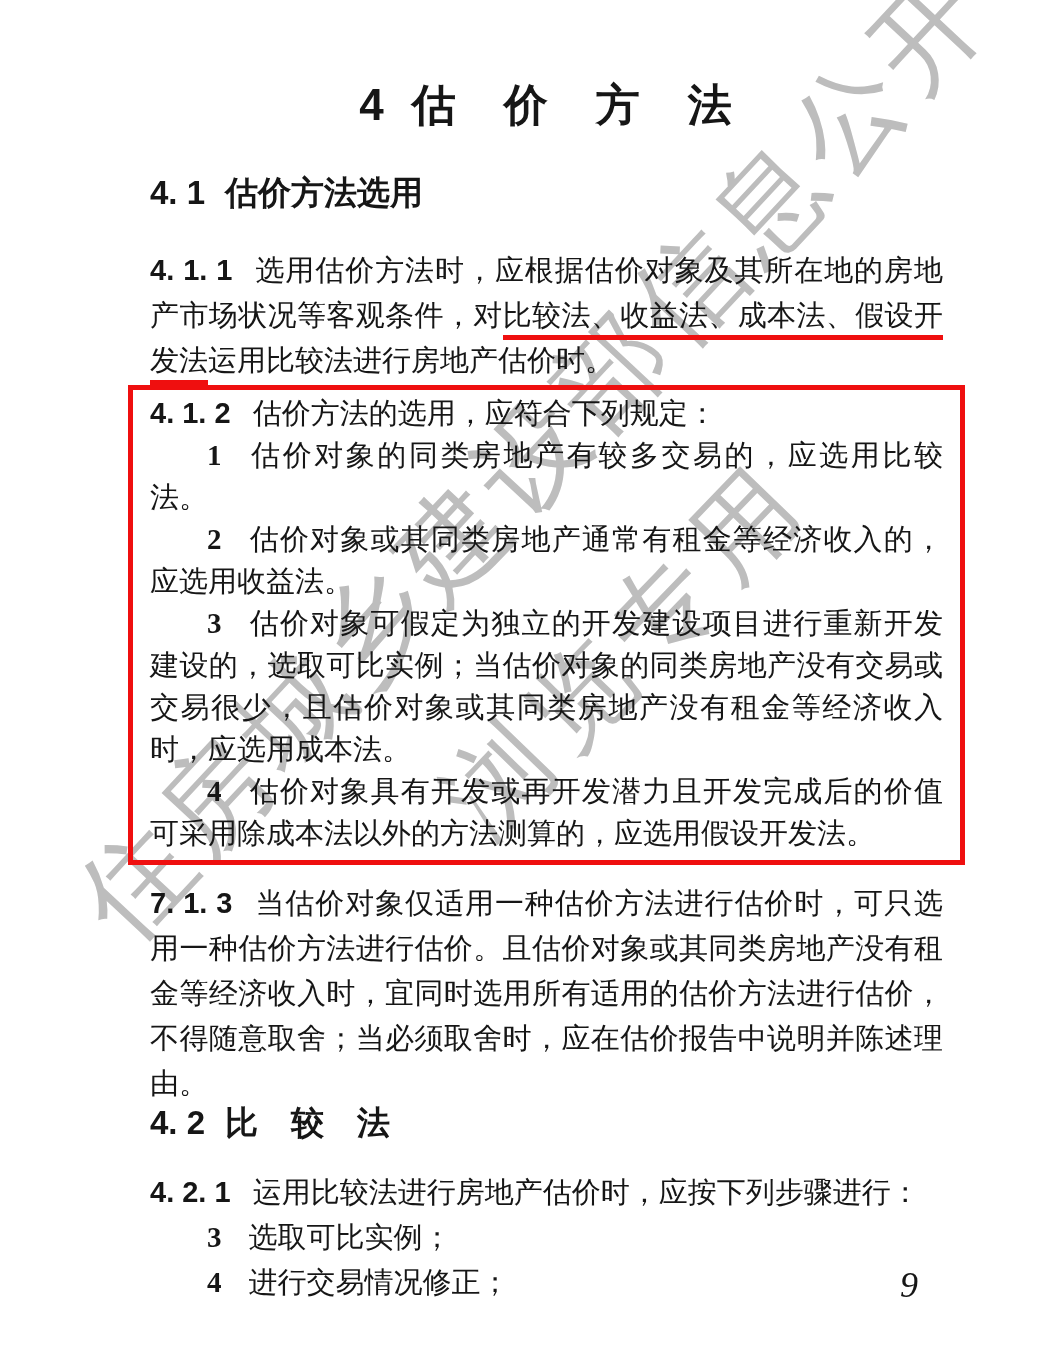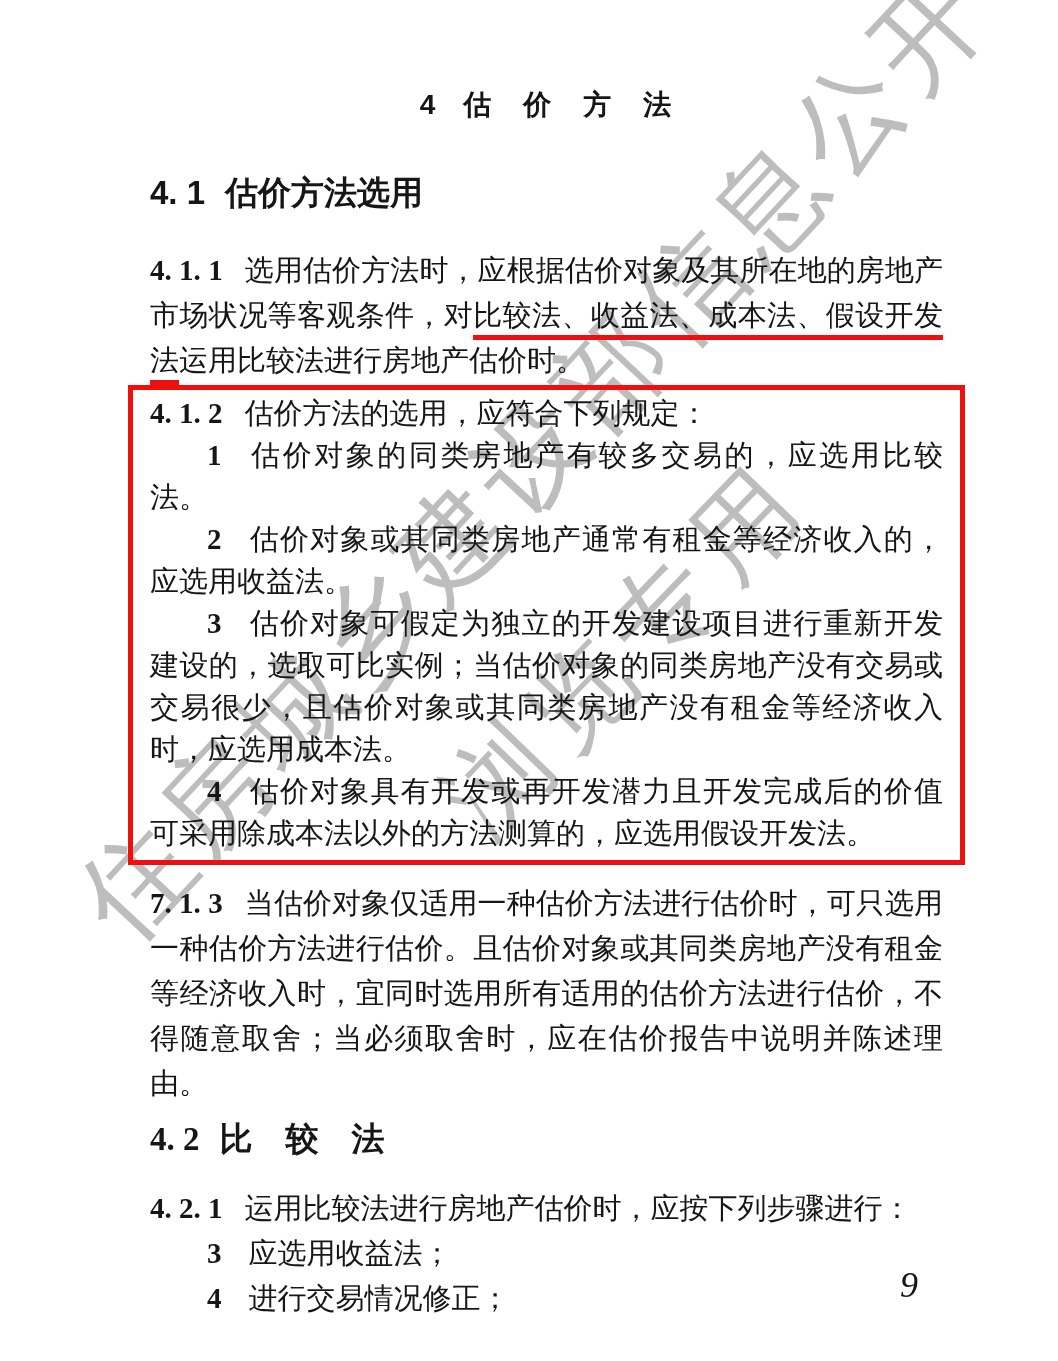--- a/index.html
+++ b/index.html
@@ -47,44 +47,44 @@
   .content {
     position: relative;
     z-index: 1;
     padding: 82px 115px 0 150px;
   }
   .doc-title {
     margin: 0 0 48px 0;
     text-align: center;
     font-family: "Liberation Sans", sans-serif;
     font-weight: 700;
-    font-size: 28px;
+    font-size: 44px;
     line-height: 46px;
     letter-spacing: 2px;
   }
   .doc-title .h-num { margin-right: 26px; }
   .sub-heading {
     margin: 0 0 38px 0;
     text-align: left;
     font-family: "Liberation Sans", sans-serif;
     font-weight: 700;
     font-size: 33px;
     line-height: 34px;
   }
   .sub-heading .h-num { margin-right: 20px; }
-  .heading-2 { margin-top: 16px; margin-bottom: 30px; font-family: Liberation Serif, serif; }
+  .heading-2 { margin-bottom: 30px; }
   .body-para {
     margin: 0;
     font-size: 29px;
     line-height: 45px;
     text-align: justify;
   }
   .clause-num {
     font-weight: 700;
-    font-family: Liberation Serif, serif;
+    font-family: Liberation Sans, sans-serif;
     margin-right: 22px;
   }
   .item { text-indent: 57px; }
   .item-num {
     font-weight: 700;
     margin-right: 27px;
   }
   .red-box {
     border: 5px solid var(--annotation-red);
     margin: 2px -22px 16px -22px;
@@ -135,20 +135,20 @@
     </div>
 
     <p class="body-para"><b class="clause-num">7. 1. 3</b><span>当估价对象仅适用一种估价方法进行估价时，可只选用一种估价方法进行估价。且估价对象或其同类房地产没有租金等经济收入时，宜同时选用所有适用的估价方法进行估价，不得随意取舍；当必须取舍时，应在估价报告中说明并陈述理由。</span></p>
 
     <h2 class="sub-heading heading-2"><span class="h-num">4. 2</span><span>比　较　法</span></h2>
 
     <p class="body-para"><b class="clause-num">4. 2. 1</b><span>运用比较法进行房地产估价时，应按下列步骤进行：</span></p>
 
 
 
-    <p class="body-para item"><b class="item-num">3</b><span>应选用收益法；</span></p>
+    <p class="body-para item"><b class="item-num">3</b><span>选取可比实例；</span></p>
 
     <p class="body-para item"><b class="item-num">4</b><span>进行交易情况修正；</span></p>
 
   </div>
 
   <div class="page-number">9</div>
 </div>
 
 </body></html>

